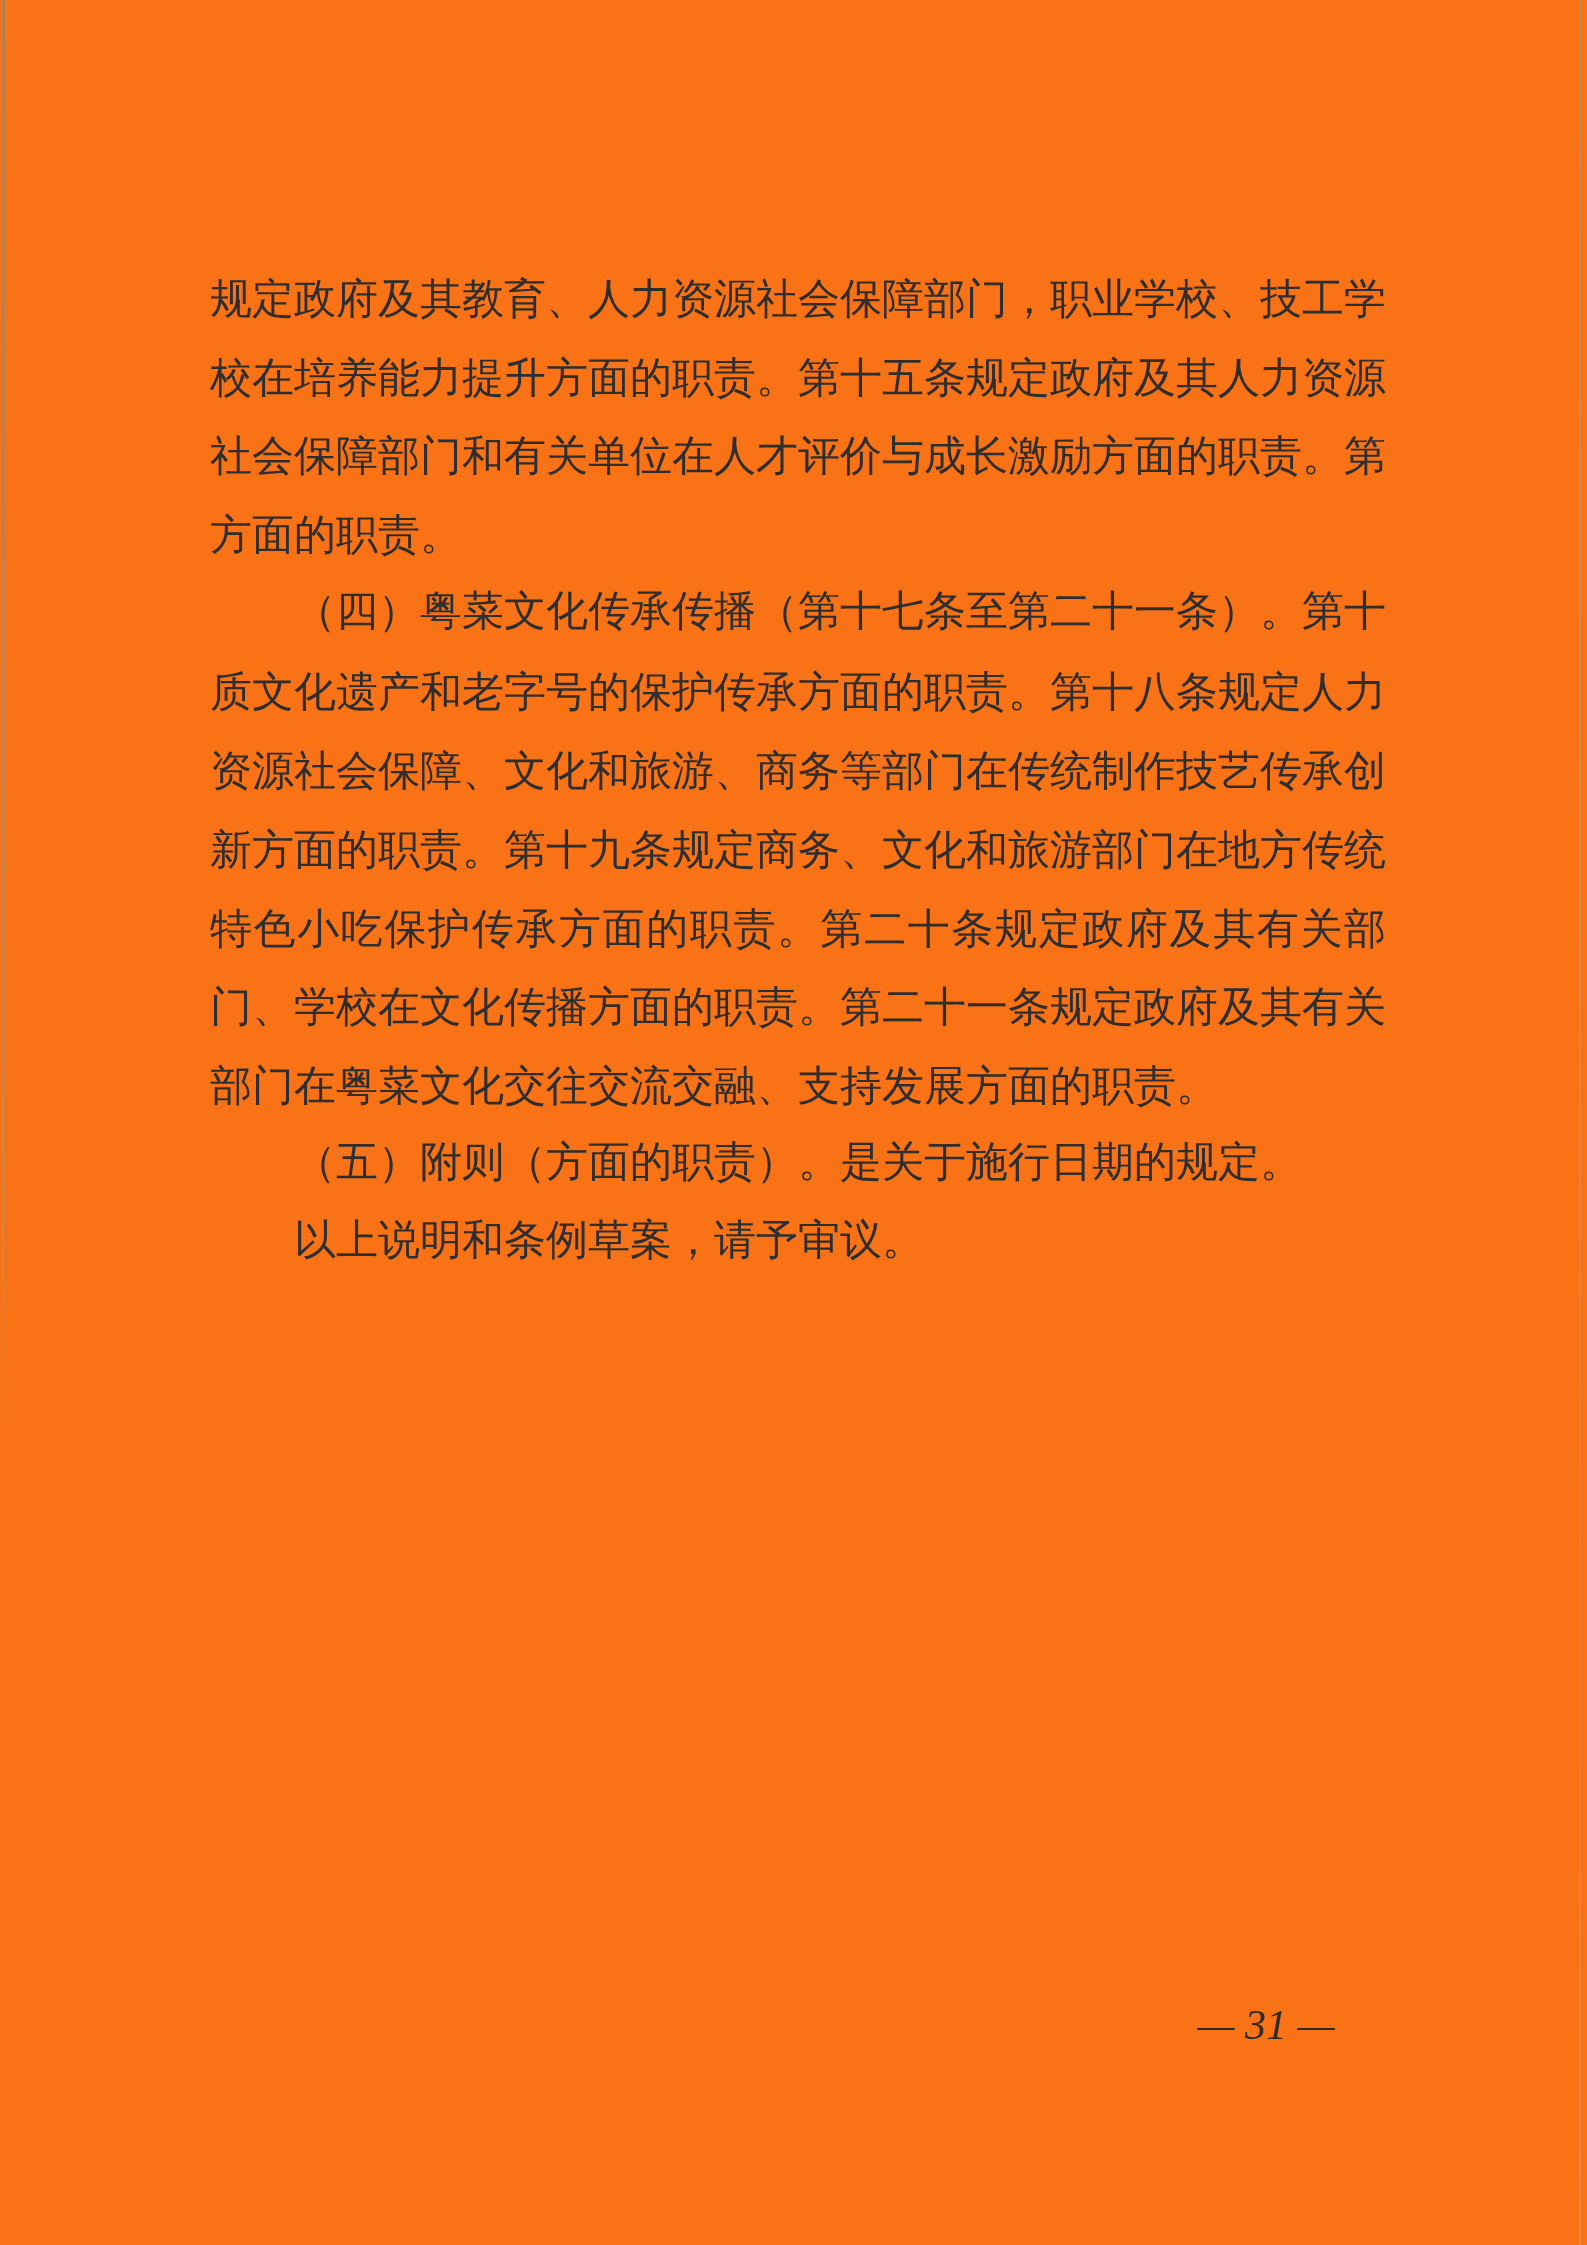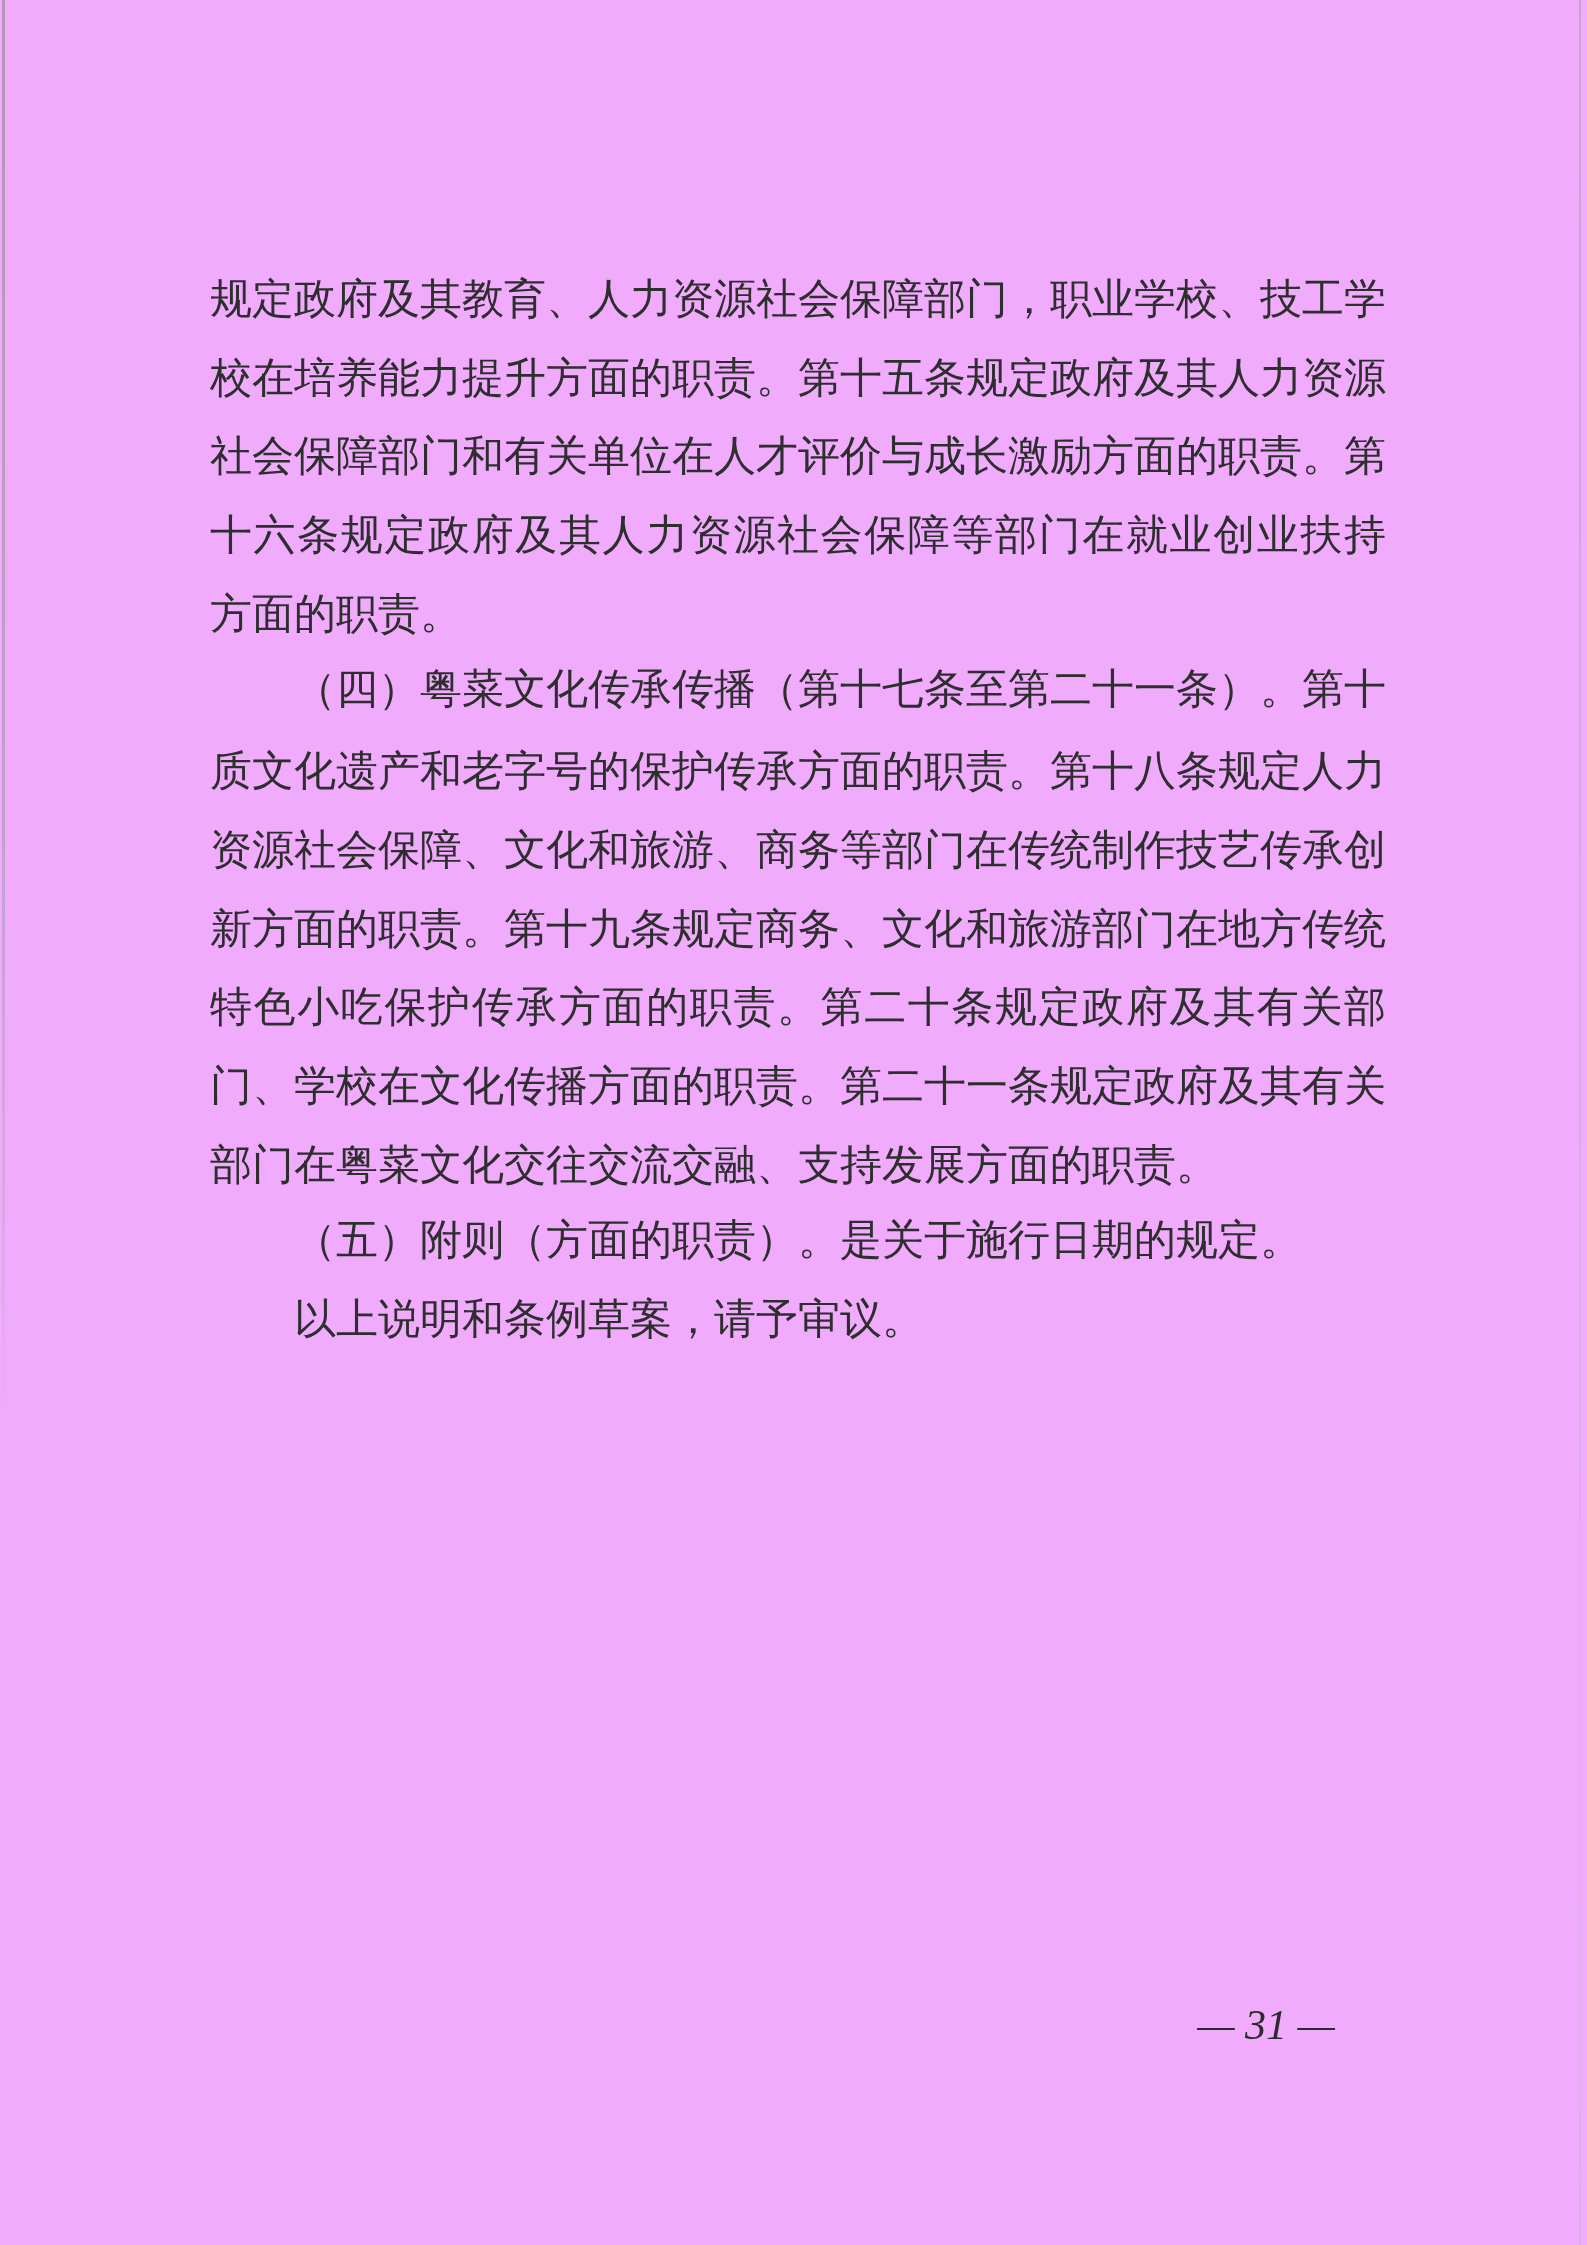--- a/index.html
+++ b/index.html
@@ -4,21 +4,21 @@
 <style>
   html, body {
     margin: 0;
     padding: 0;
     background: #e8e8e8;
   }
   .page {
     position: relative;
     width: 1587px;
     height: 2245px;
-    background: #f0abfc;
+    background: #f97316;
     overflow: hidden;
     font-family: "Liberation Serif", "DejaVu Serif", serif;
   }
   
   .edge-left {
     position: absolute;
     left: 2px;
     top: 0;
     width: 3px;
     height: 1420px;
@@ -80,21 +80,20 @@
 <body>
 
 <div class="page">
   <div class="edge-left"></div>
   <div class="edge-right"></div>
 
   <div class="text-block">
     <div class="line just">规定政府及其教育、人力资源社会保障部门，职业学校、技工学</div>
     <div class="line just">校在培养能力提升方面的职责。第十五条规定政府及其人力资源</div>
     <div class="line just">社会保障部门和有关单位在人才评价与成长激励方面的职责。第</div>
-    <div class="line just">十六条规定政府及其人力资源社会保障等部门在就业创业扶持</div>
     <div class="line">方面的职责。</div>
     <div class="line just indent">（四）粤菜文化传承传播（第十七条至第二十一条）。第十</div>
     <div class="line just">质文化遗产和老字号的保护传承方面的职责。第十八条规定人力</div>
     <div class="line just">资源社会保障、文化和旅游、商务等部门在传统制作技艺传承创</div>
     <div class="line just">新方面的职责。第十九条规定商务、文化和旅游部门在地方传统</div>
     <div class="line just">特色小吃保护传承方面的职责。第二十条规定政府及其有关部</div>
     <div class="line just">门、学校在文化传播方面的职责。第二十一条规定政府及其有关</div>
     <div class="line">部门在粤菜文化交往交流交融、支持发展方面的职责。</div>
     <div class="line indent">（五）附则（方面的职责）。是关于施行日期的规定。</div>
     <div class="line indent">以上说明和条例草案，请予审议。</div>

